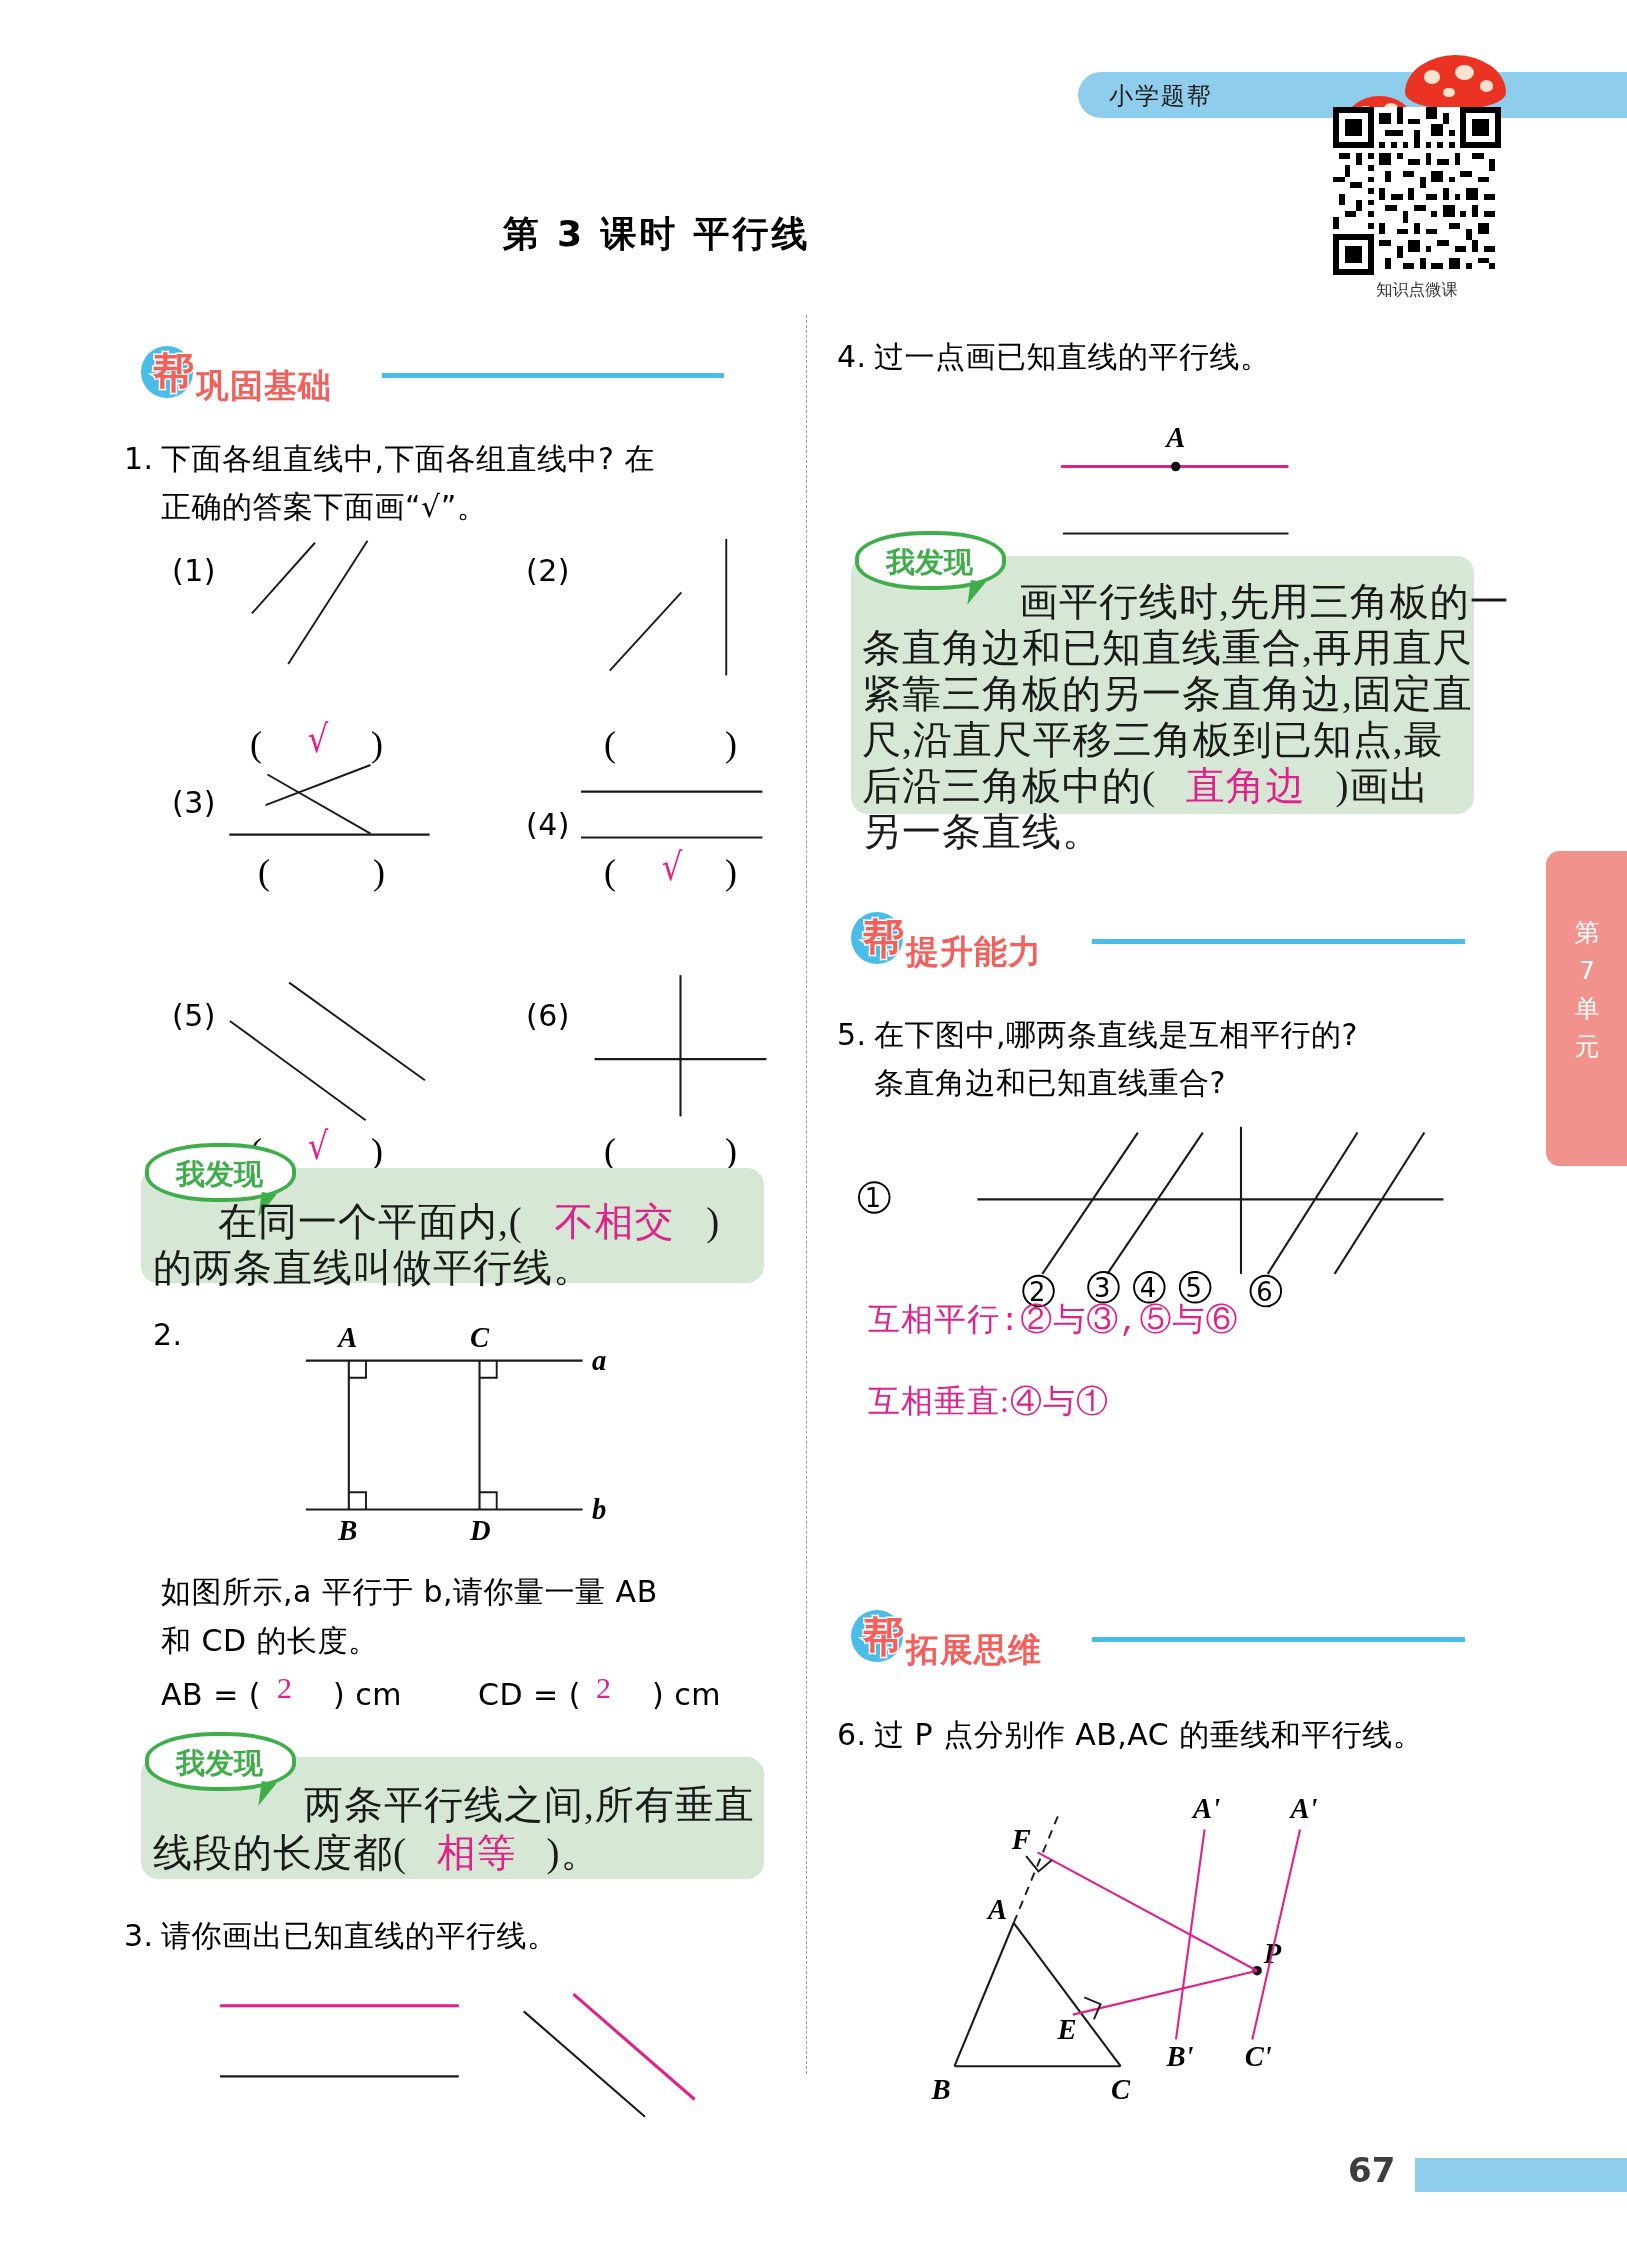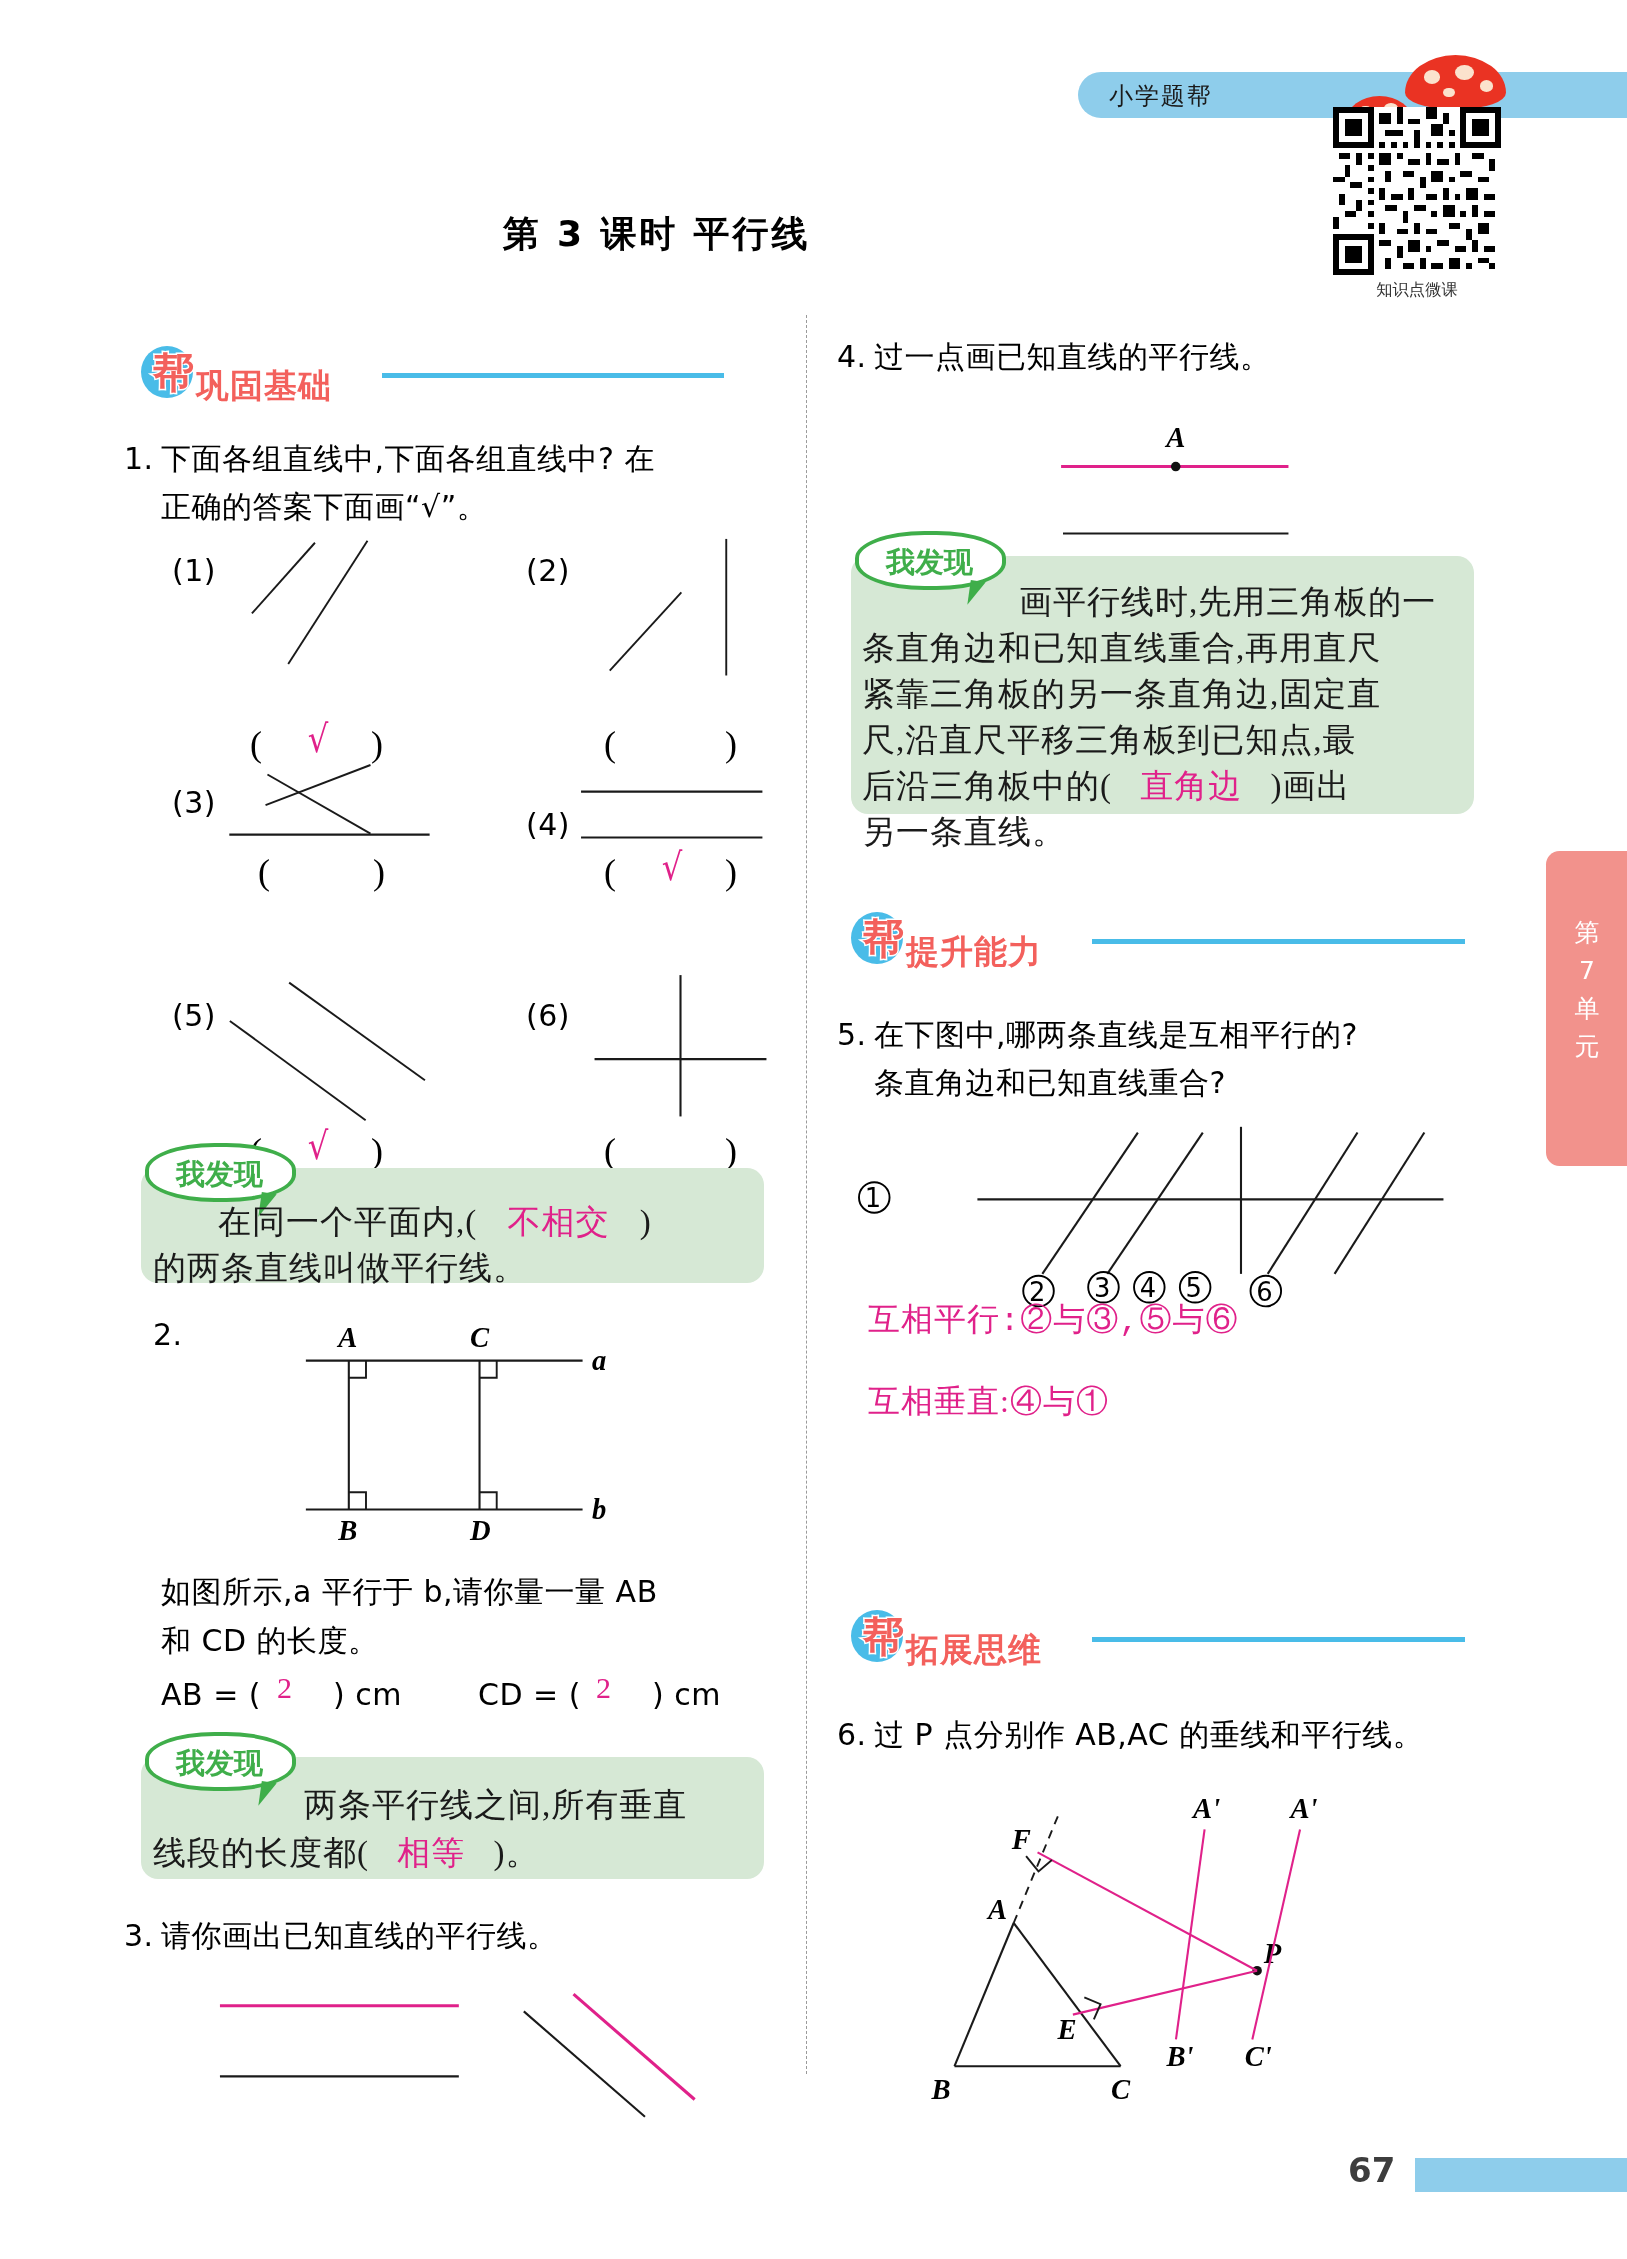--- a/index.html
+++ b/index.html
@@ -108,21 +108,21 @@
   }
   .gtail {
     position: absolute; width: 0; height: 0;
     border-left: 15.3px solid #3fae4a;
     border-bottom: 25px solid transparent;
     transform: rotate(8deg);
   }
   .gtxt {
     position: absolute;
     font-family: "Liberation Serif", "DejaVu Serif", serif;
-    font-size: 33px; color: #1a1a1a; line-height: 50px; letter-spacing: 1px;
+    font-size: 39px; color: #1a1a1a; line-height: 50px; letter-spacing: 1px;
   }
   .ink { color: #e0218a; }
 
   
   .ans {
     position: absolute; color: #e0218a;
     font-family: "Liberation Serif", serif; font-size: 30px;
   }
   .check {
     position: absolute; color: #e0218a;

